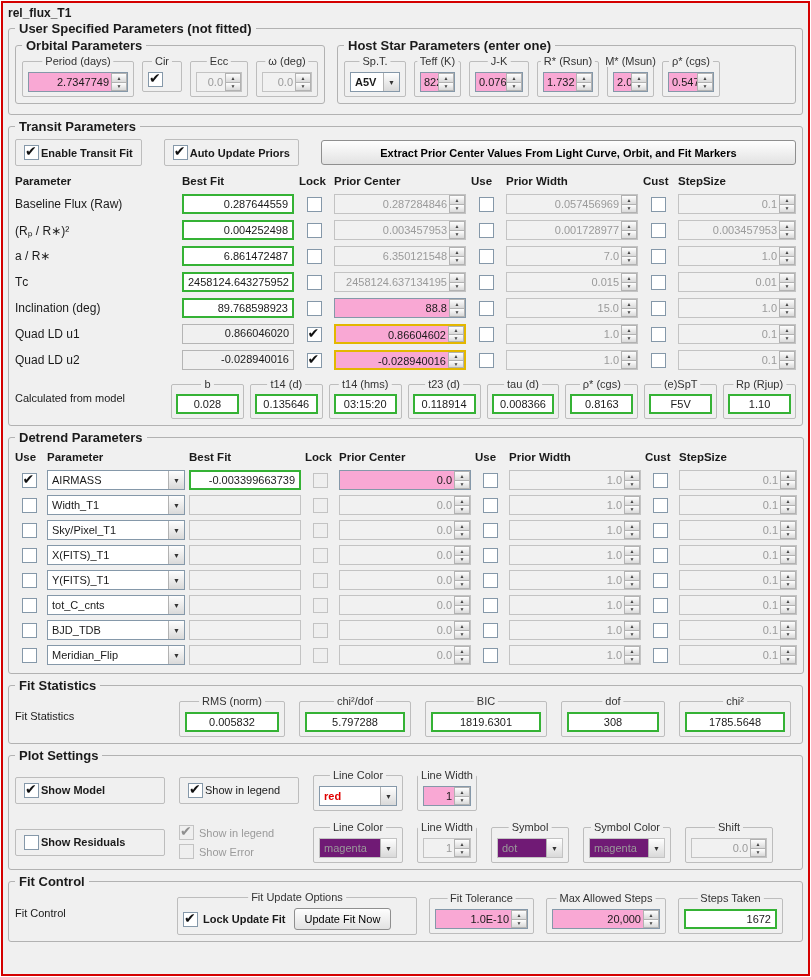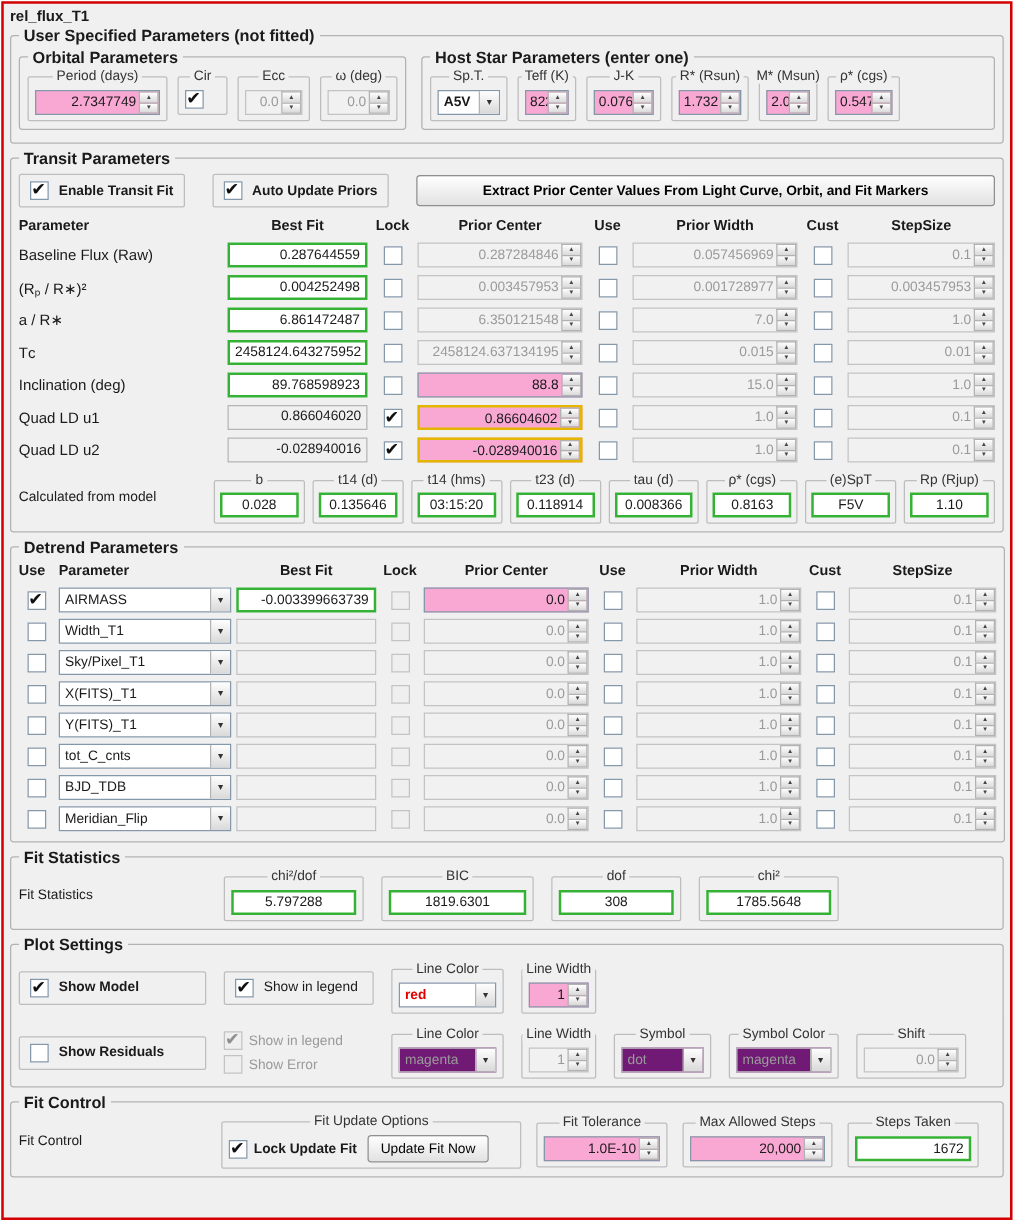--- a/index.html
+++ b/index.html
@@ -30,30 +30,30 @@
 .combo.dis .cvv{color:#9a9a9a}
 .cb{display:inline-block;width:15px;height:15px;background:#fff;border:1px solid #8598a9;position:relative;flex:none}
 .cb.on::after{content:"✔";position:absolute;left:0;top:-3px;font-size:14px;color:#111}
 .cb.dis{background:#efefef;border-color:#c3c3c3}
 .cb.dis.on::after{color:#8f8f8f}
 .gf{border:2px solid #35b235;background:#fff;height:20px;padding:2px 4px 0;text-align:right;white-space:nowrap;overflow:hidden}
 .gf.ctr{text-align:center}
 .qf{border:1px solid #b5b5b5;background:#f0f0f0;height:20px;padding:2px 4px 0;text-align:right;white-space:nowrap}
 .df{border:1px solid #c3c3c3;background:#f1f1f1;height:20px}
 .btn{display:inline-flex;align-items:center;justify-content:center;height:25px;padding:0 14px;border:1px solid #8f8f8f;border-radius:3px;background:linear-gradient(#fefefe,#e2e2e2);white-space:nowrap;font:inherit}
-.boxed{display:inline-flex;align-items:center;gap:8px;border:1px solid #bdbdbd;border-radius:2px;padding:5px 8px}
+.boxed{display:inline-flex;align-items:center;gap:2px;border:1px solid #bdbdbd;border-radius:2px;padding:5px 8px}
 .cbl{display:flex;align-items:center;gap:5px}
 .stack{display:flex;flex-direction:column;gap:4px}
 .bold{font-weight:bold}
 .gray{color:#9a9a9a}
 .redtext{color:#e00000}
 .thead,.trow{display:grid;grid-template-columns:162px 112px 30px 132px 30px 132px 30px 118px;column-gap:5px;align-items:center}
 .dhead,.drow{display:grid;grid-template-columns:28px 138px 112px 30px 132px 30px 132px 30px 118px;column-gap:4px;align-items:center}
 .thead,.dhead{font-weight:bold;font-size:11.5px;margin:4px 0 7px}
-.thead span,.dhead span{text-align:center}
+.thead span,.dhead span{}
 .thead .l,.dhead .l{text-align:left}
 .trow{margin-bottom:6px}
 .drow{margin-bottom:5px}
 .trow>.cb,.drow>.cb{justify-self:center}
 .plabel{font-size:12px}
 .calcrow{display:flex;align-items:center;gap:6px;margin-top:2px}
 .calcrow .mini{flex:1;margin-top:8px;padding:9px 4px 4px}
 .statrow{display:flex;align-items:center;gap:14px}
 .w40{width:40px}.w58{width:58px}.w60{width:60px}.w62{width:62px}.w66{width:47px}.w78{width:78px}.w88{width:88px}.w90{width:90px}
 .w104{width:104px}.w105{width:105px}.w106{width:106px}.w112{width:112px}.w120{width:120px}.w122{width:122px}
@@ -712,20 +712,24 @@
             <b>▼</b>
           </span>
         </div>
     </div>
   </fieldset>
 
   <fieldset class="grp">
     <legend>Fit Statistics</legend>
     <div class="statrow">
       <span class="w150">Fit Statistics</span>
+      <div class="mini w106">
+          <i class="mt">RMS (norm)</i>
+          <div class="gf ctr">0.005832</div>
+        </div>
       <div class="mini w112">
           <i class="mt">chi²/dof</i>
           <div class="gf ctr">5.797288</div>
         </div>
       <div class="mini w122">
           <i class="mt">BIC</i>
           <div class="gf ctr">1819.6301</div>
         </div>
       <div class="mini w104">
           <i class="mt">dof</i>

